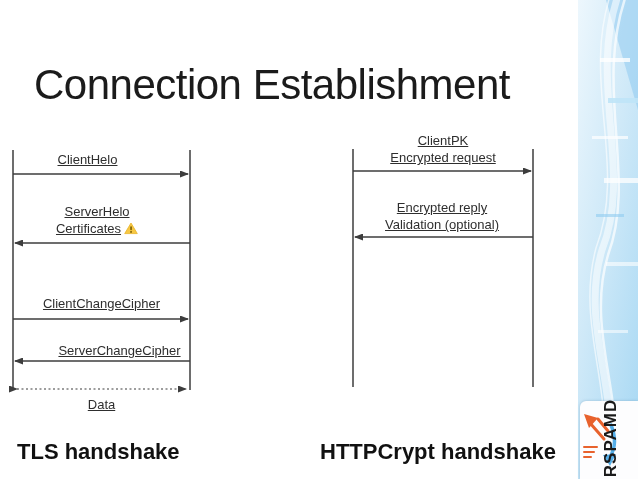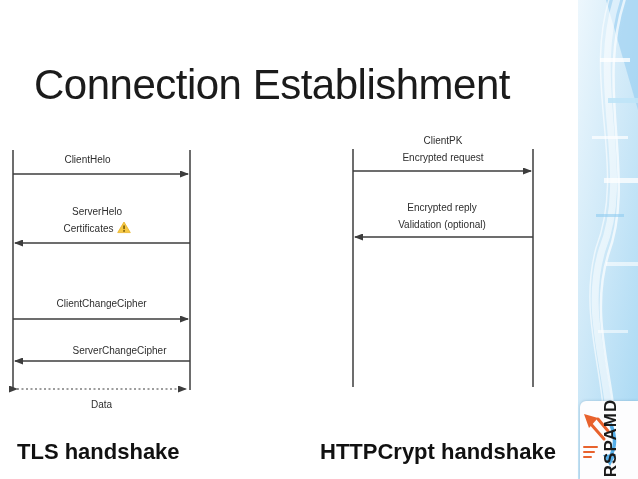--- a/index.html
+++ b/index.html
@@ -17,21 +17,21 @@
   .strip svg{position:absolute;top:0;left:0;}
   
   .title{
     position:absolute;left:17px;top:44px;margin:17px;
     font-size:42px;font-weight:300;color:#1b1b1b;letter-spacing:-0.5px;
     white-space:nowrap;
   }
   
   .lbl{
     position:absolute;text-align:center;
-    font-size:10px;line-height:17px;color:#2e2e2e;
+    font-size:13px;line-height:17px;color:#2e2e2e;text-decoration:underline;
   }
   .overlay{position:absolute;top:0;left:0;pointer-events:none;}
   
   .caption{
     position:absolute;top:439px;font-size:22px;font-weight:bold;color:#111;
     white-space:nowrap;
   }
   .caption.tls{left:17px;}
   .caption.hc{left:320px;}
   

